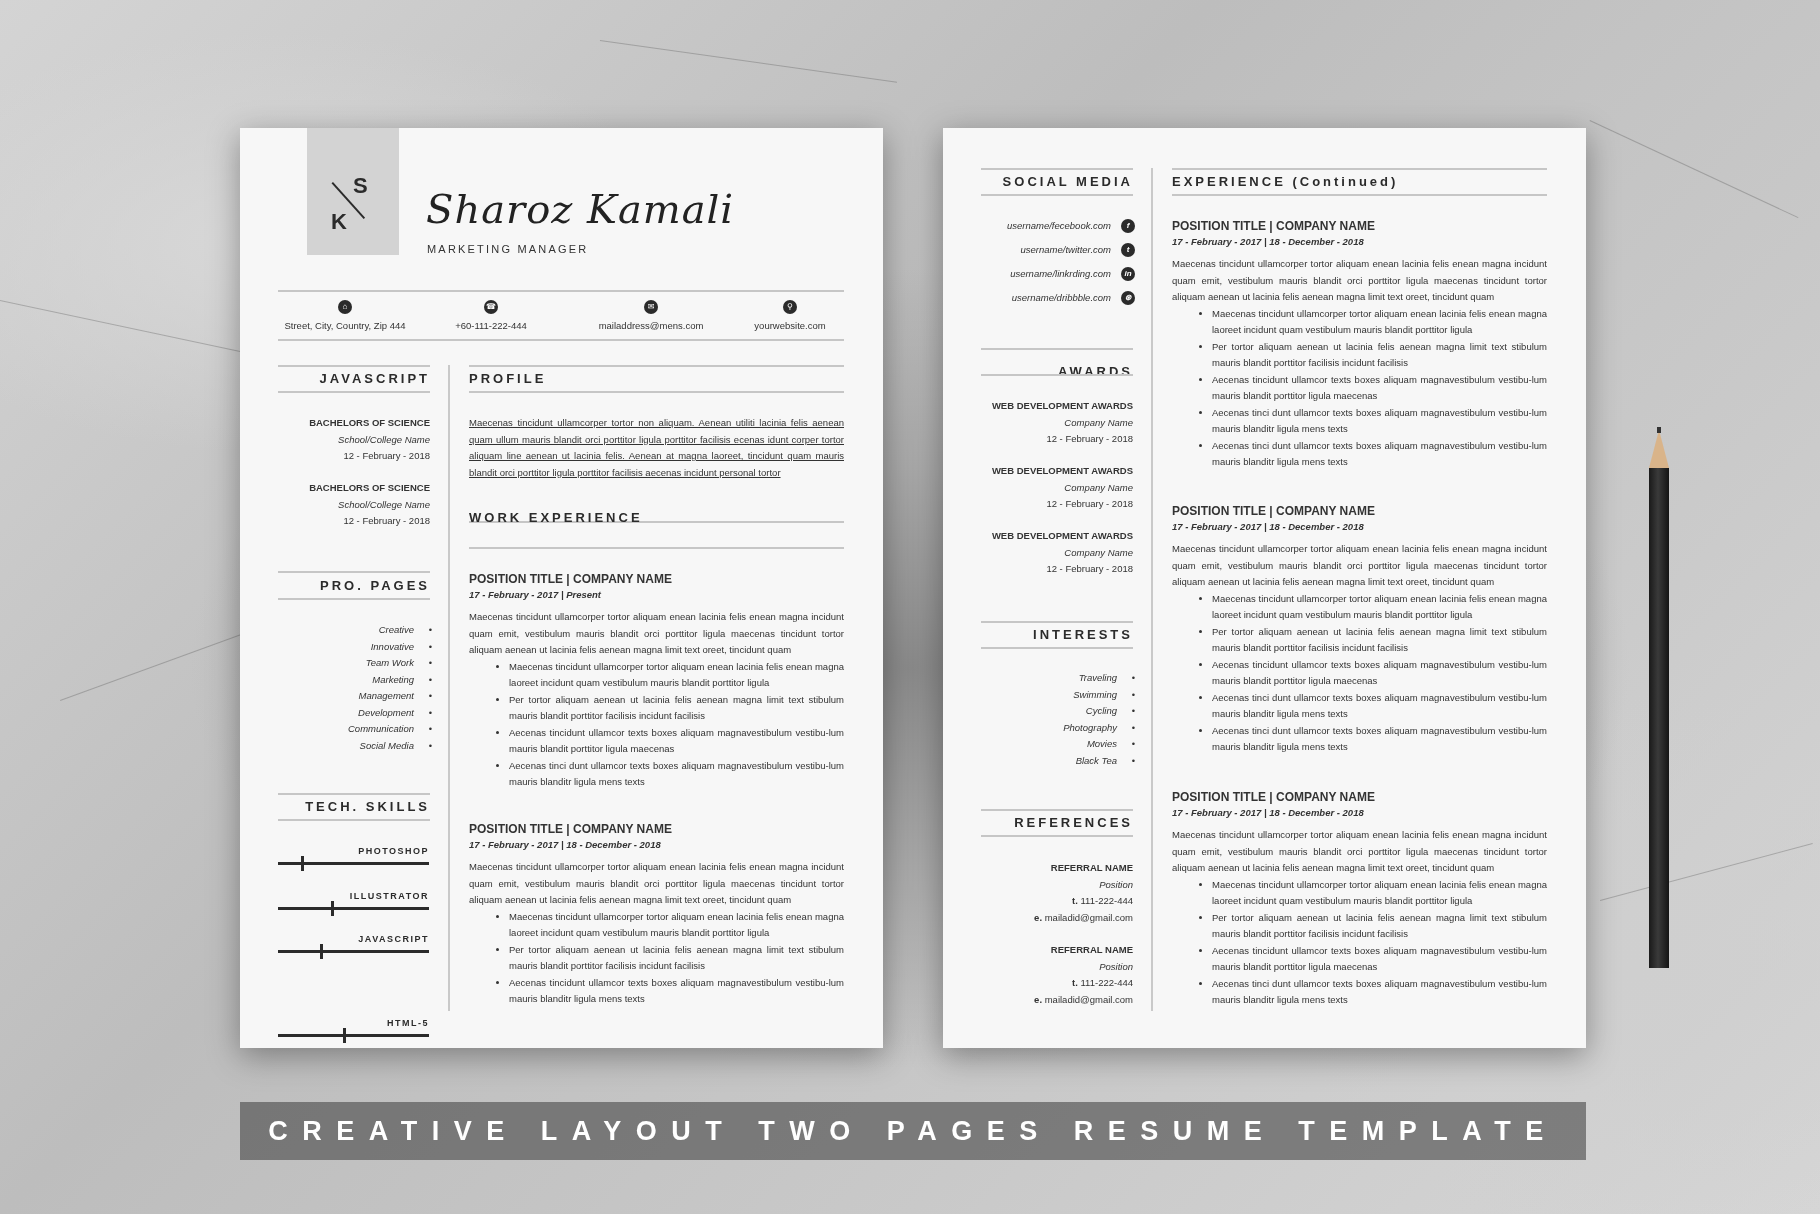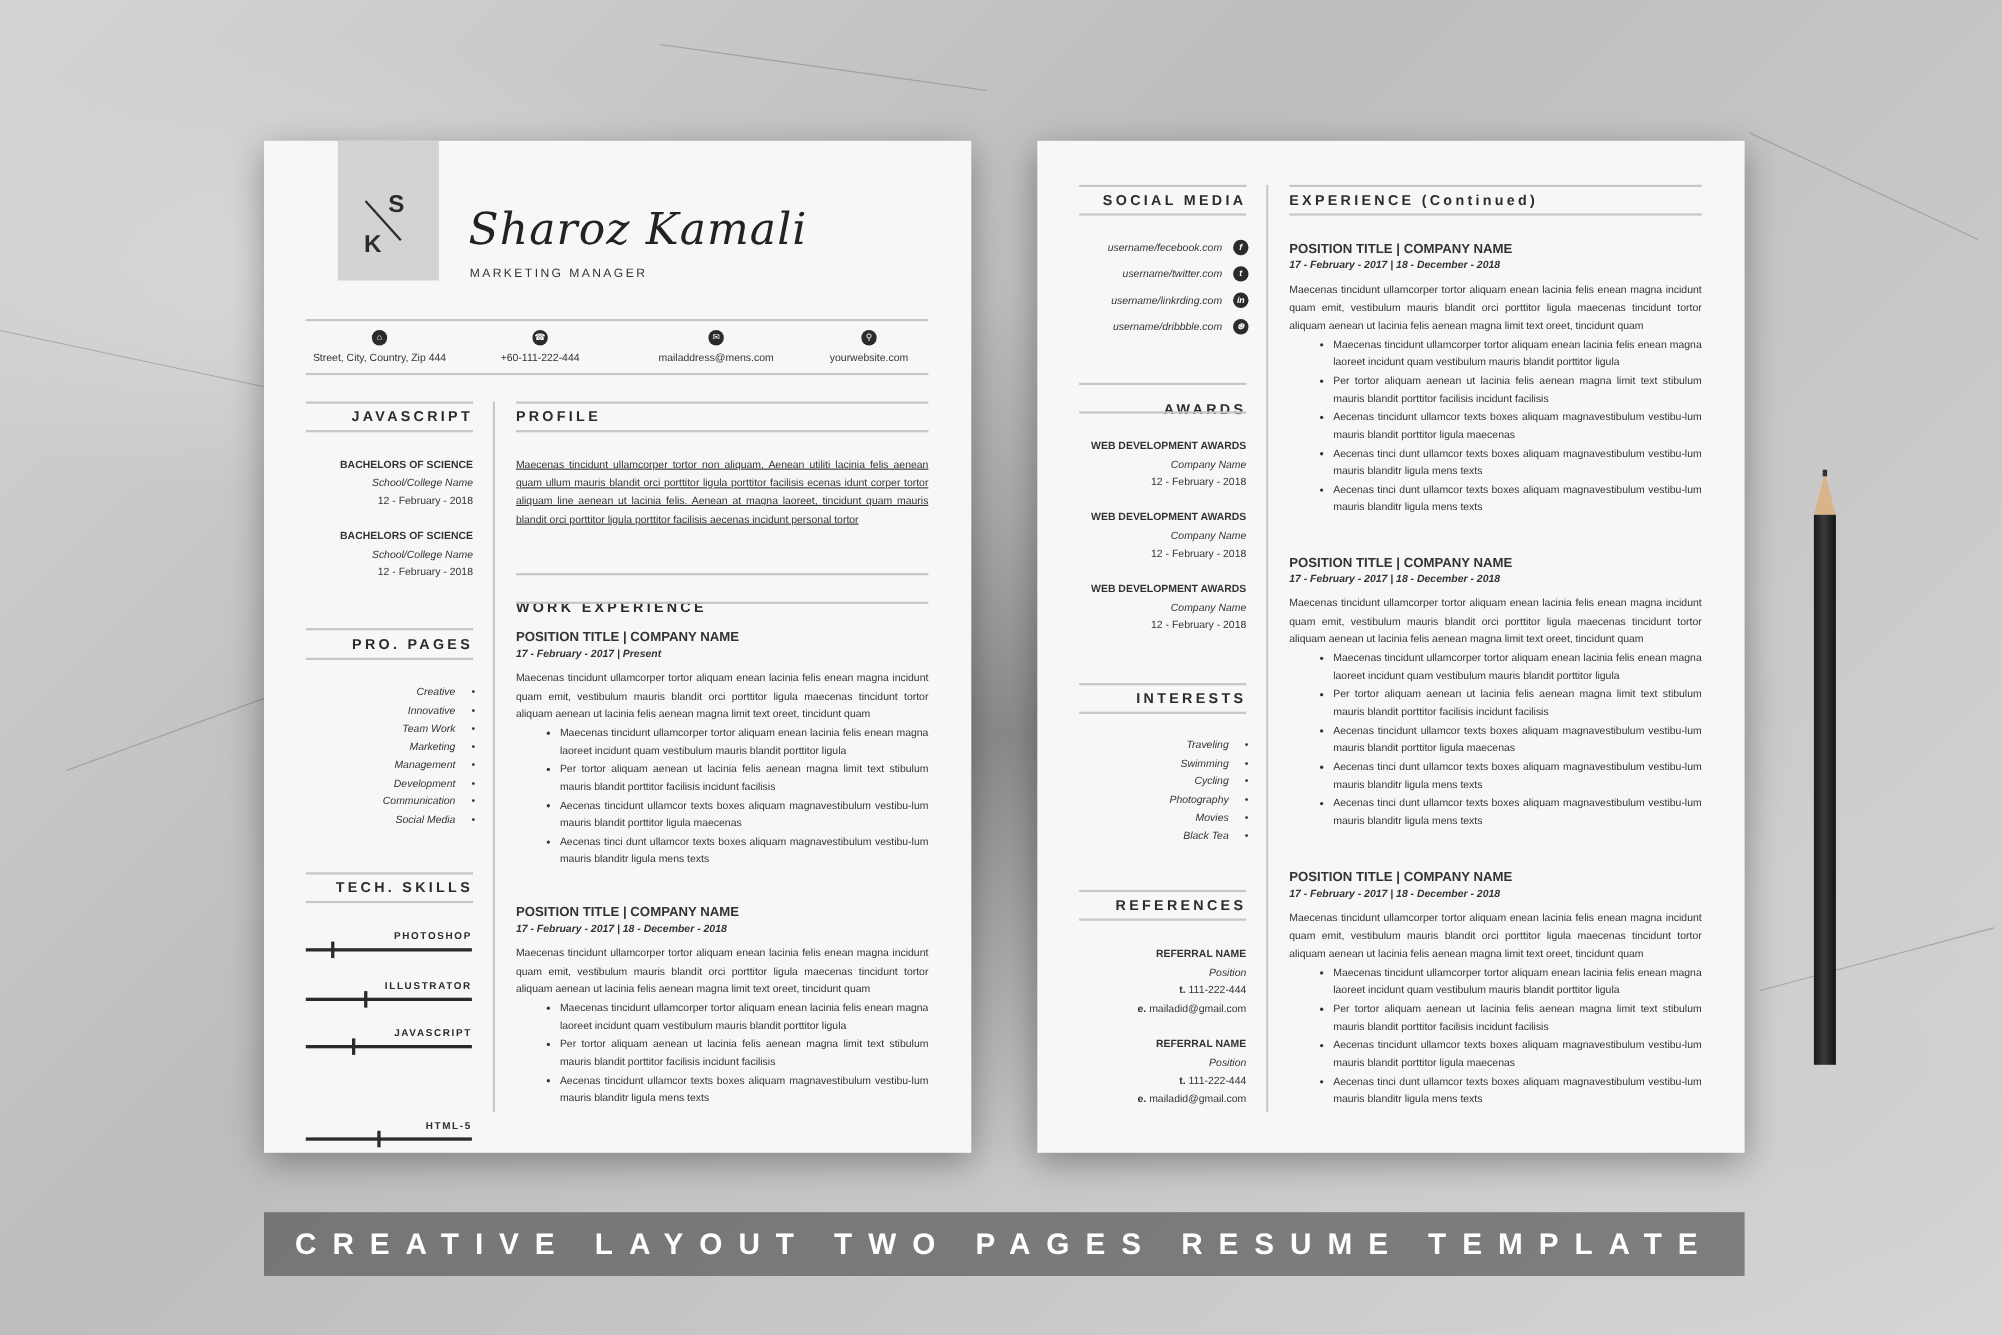--- a/index.html
+++ b/index.html
@@ -145,21 +145,21 @@
         <div class="mark" style="left:43%;"></div>
       </div>
   </div>
 
   <div class="hr" style="left:229px;top:237px;width:375px;"></div>
   <div class="sec-right" style="left:229px;top:243px;">PROFILE</div>
   <div class="hr" style="left:229px;top:263px;width:375px;"></div>
   <div class="para" style="left:229px;top:287px;width:375px;">Maecenas tincidunt ullamcorper tortor non aliquam. Aenean utiliti lacinia felis aenean quam ullum mauris blandit orci porttitor ligula porttitor facilisis ecenas idunt corper tortor aliquam line aenean ut lacinia felis. Aenean at magna laoreet, tincidunt quam mauris blandit orci porttitor ligula porttitor facilisis aecenas incidunt personal tortor</div>
 
   <div class="hr" style="left:229px;top:393px;width:375px;"></div>
-  <div class="sec-right" style="left:229px;top:416px;">WORK EXPERIENCE</div>
+  <div class="sec-right" style="left:229px;top:382px;">WORK EXPERIENCE</div>
   <div class="hr" style="left:229px;top:419px;width:375px;"></div>
 
   <div class="job" style="left:229px;top:443px;">
     <div class="t">POSITION TITLE | COMPANY NAME</div>
     <div class="d">17 - February - 2017 | Present</div>
     <div class="p">Maecenas tincidunt ullamcorper tortor aliquam enean lacinia felis enean magna incidunt quam emit, vestibulum mauris blandit orci porttitor ligula maecenas tincidunt tortor aliquam aenean ut lacinia felis aenean magna limit text oreet, tincidunt quam</div>
     <ul>
       <li>Maecenas tincidunt ullamcorper tortor aliquam enean lacinia felis enean magna laoreet incidunt quam  vestibulum mauris blandit porttitor ligula</li>
       <li>Per tortor aliquam aenean ut lacinia felis aenean magna limit text stibulum mauris blandit porttitor facilisis incidunt facilisis</li>
       <li>Aecenas tincidunt ullamcor texts boxes aliquam magnavestibulum vestibu-lum mauris blandit porttitor ligula maecenas</li>

